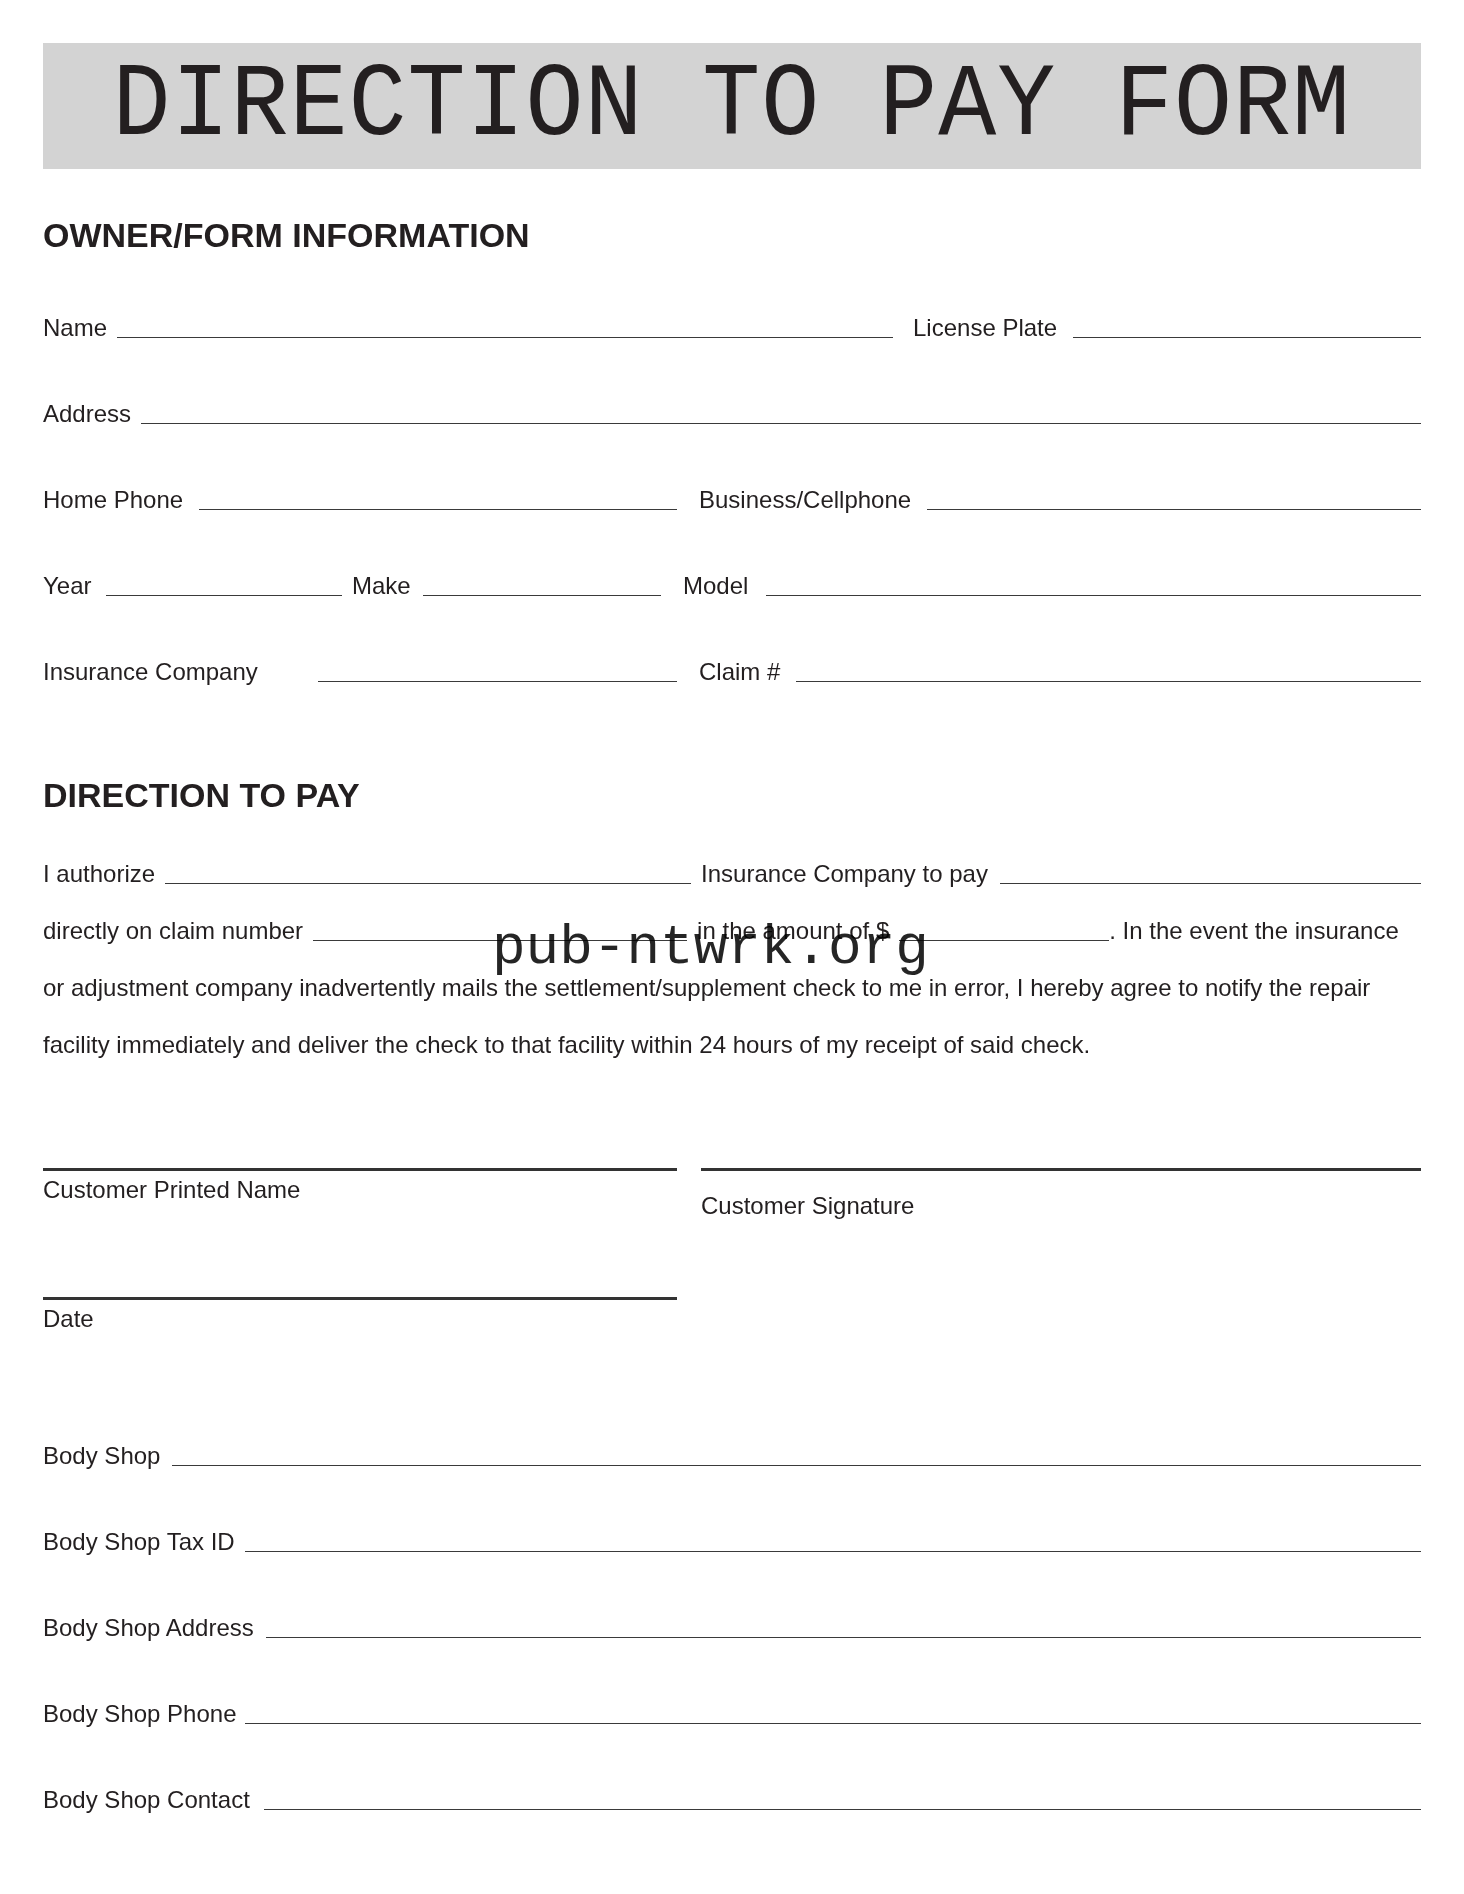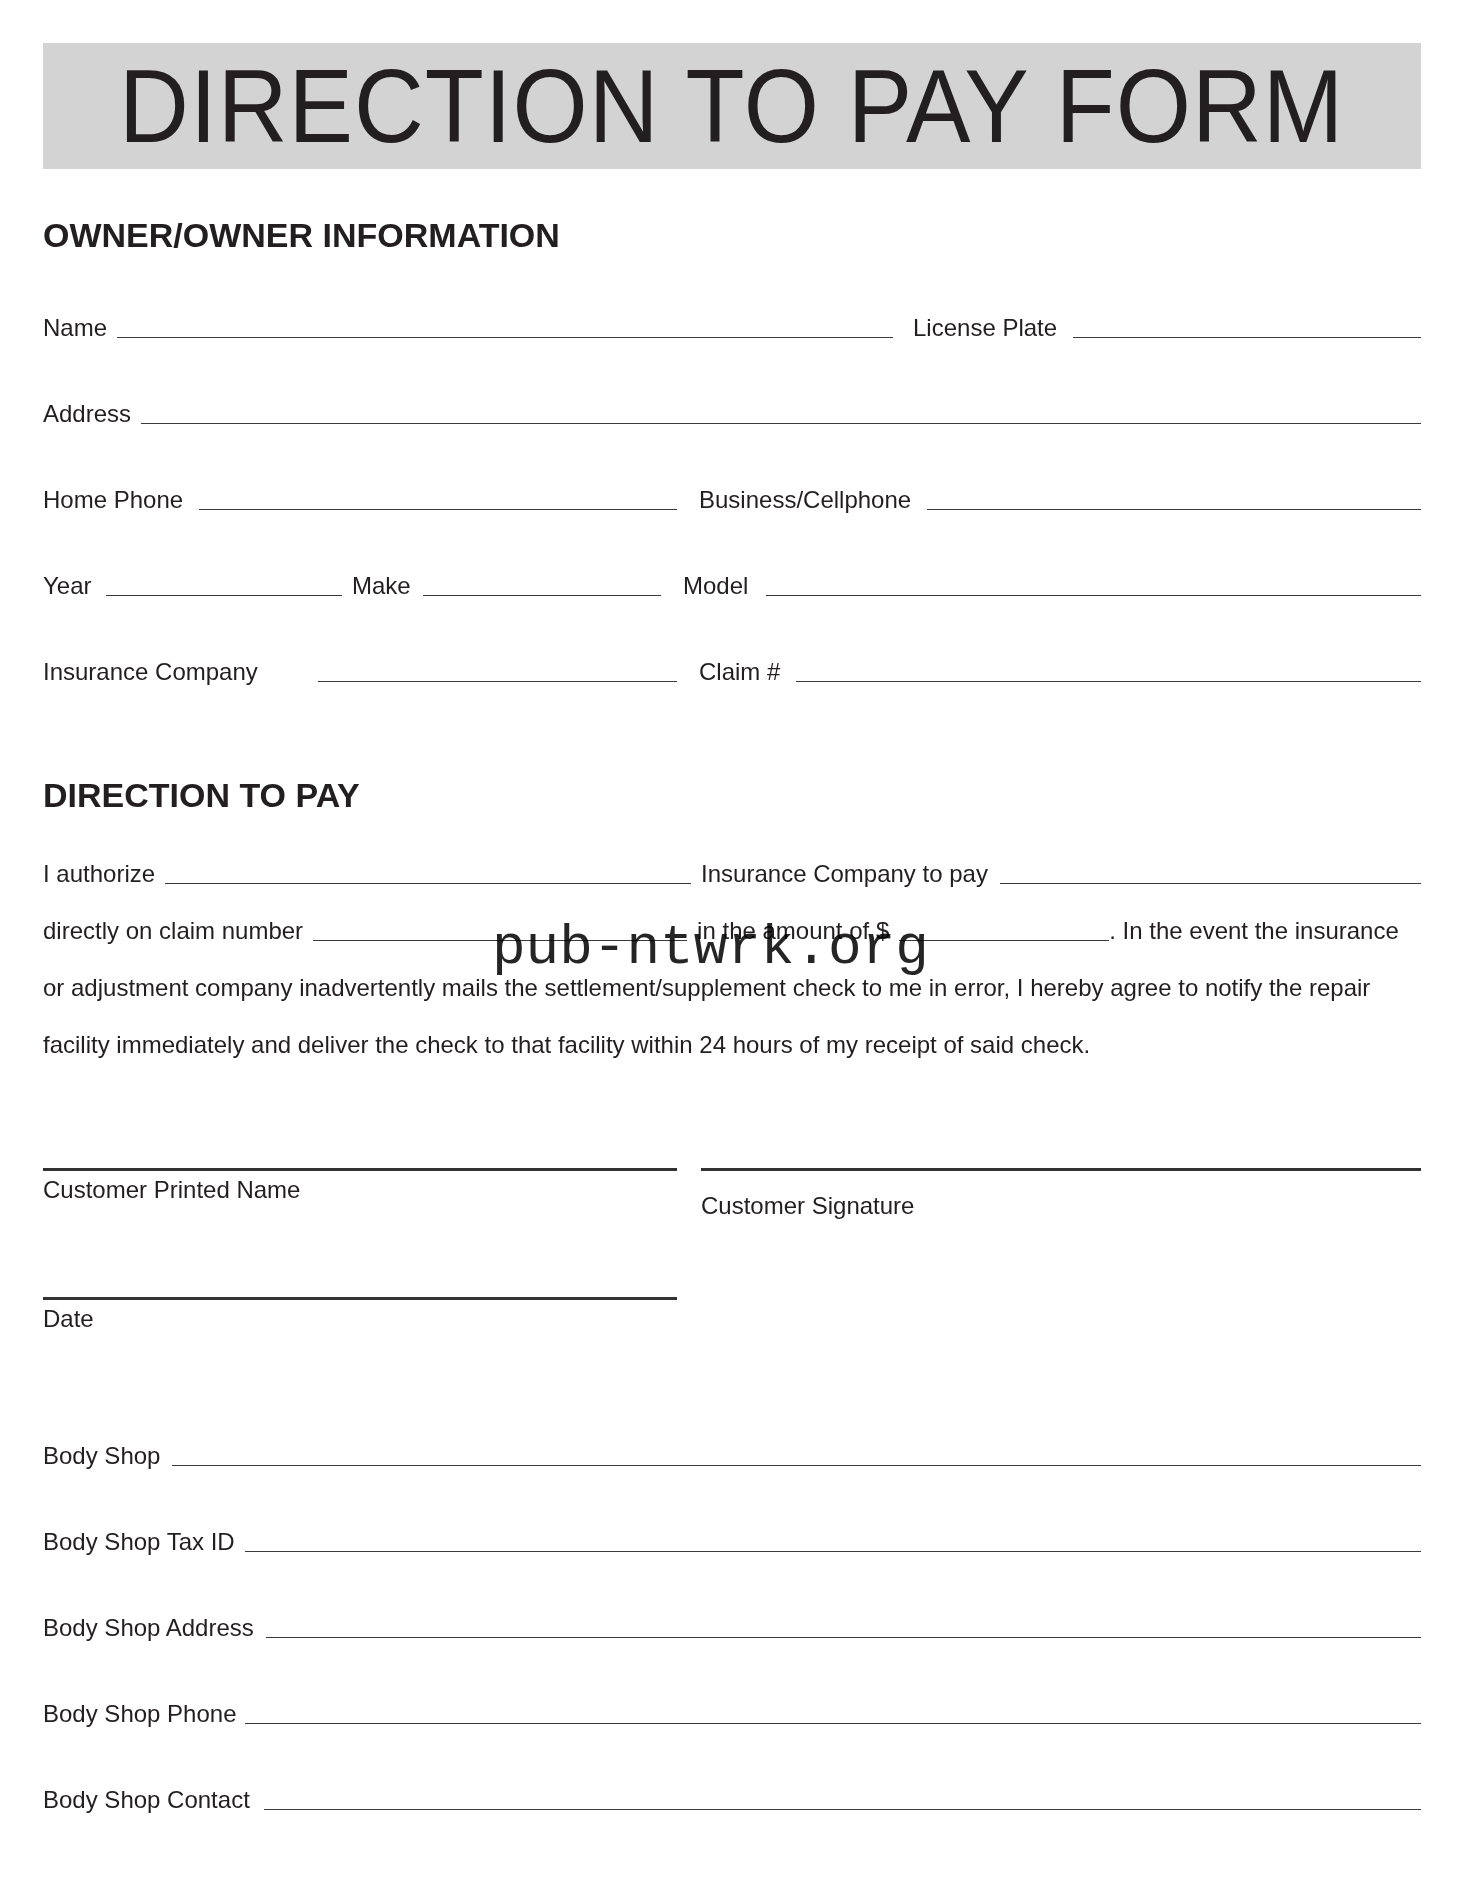--- a/index.html
+++ b/index.html
@@ -3,21 +3,21 @@
 <meta charset="utf-8">
 <style>
   html, body { margin: 0; padding: 0; background: #ffffff; }
   body {
     width: 1464px; height: 1894px; position: relative; overflow: hidden;
     font-family: "Liberation Sans", sans-serif; color: #231f20;
   }
   .title-box {
     position: absolute; left: 43px; top: 43px; width: 1378px; height: 126px;
     background: #d3d3d3;
-    display: flex; align-items: center; justify-content: center;
+    display: flex; align-items: center; justify-content: center; font-family: Liberation Mono, monospace;
   }
   .title-box h1 {
     margin: 0; font-weight: 400; font-size: 104px; letter-spacing: 1px;
     color: #231f20; line-height: 1; transform: scaleX(0.93);
     white-space: nowrap;
   }
   .section-heading {
     position: absolute; left: 43px; margin: 0;
     font-size: 34px; font-weight: 700; color: #231f20;
   }
@@ -43,21 +43,21 @@
     opacity: 0.85; pointer-events: none; white-space: nowrap;
   }
 </style>
 </head>
 <body>
 
 <div class="title-box">
   <h1>DIRECTION TO PAY FORM</h1>
 </div>
 
-<h2 class="section-heading" style="top:216px;">OWNER/OWNER INFORMATION</h2>
+<h2 class="section-heading" style="top:216px;">OWNER/FORM INFORMATION</h2>
 
 <div class="row" style="top:302px;">
   <div class="field" style="width:850px;">
     <span class="label">Name</span>
     <span class="blank"></span>
   </div>
   <div class="field" style="flex:1; margin-left:20px;">
     <span class="label">License Plate</span>
     <span class="blank" style="margin-left:16px;"></span>
   </div>

